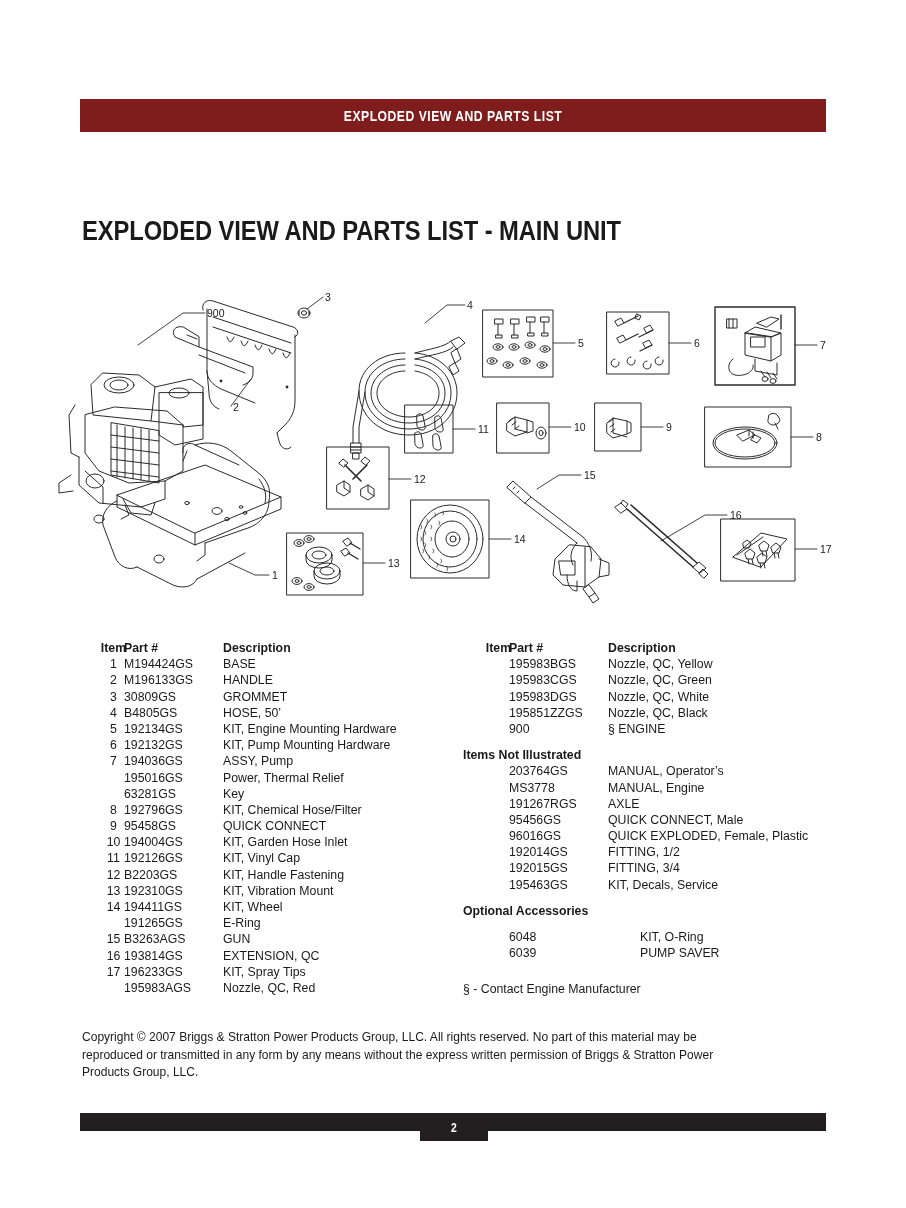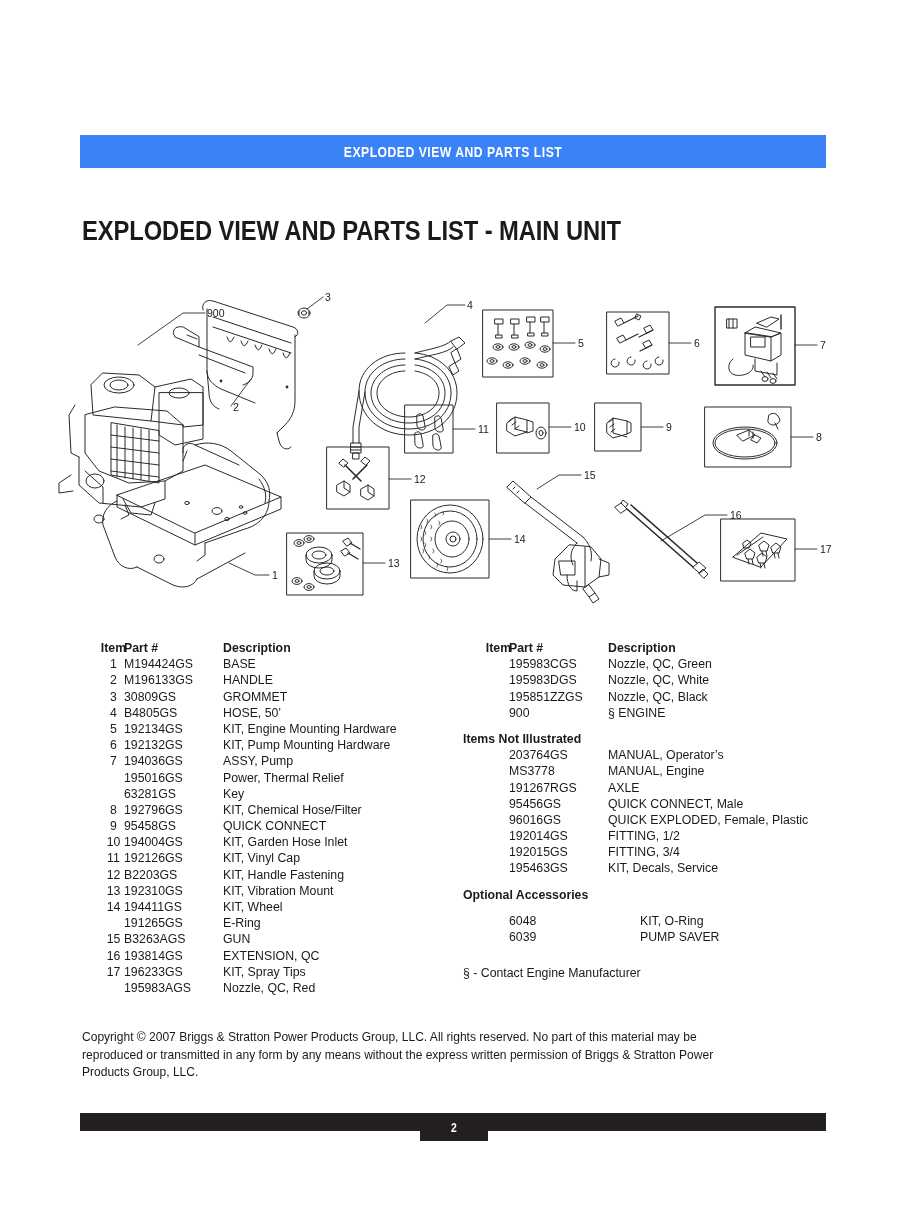--- a/index.html
+++ b/index.html
@@ -9,22 +9,21 @@
     font-family:"Liberation Sans", sans-serif;
     color:#1a1a1a;
     position:relative;
     overflow:hidden;
   }
   .page{position:absolute;left:0;top:0;width:906px;height:1208px;}
 
   
   .header-bar{
     position:absolute;left:80px;top:99px;width:746px;height:33px;
-    background:#3b82f6;
-    margin-top:36px;
+    background:#7f1d1d;
   }
   .header-bar .htxt{
     position:absolute;left:0;top:0;width:100%;height:33px;
     display:flex;align-items:center;justify-content:center;
     color:#ffffff;
     font-family:"Liberation Sans Narrow","Liberation Sans",sans-serif;
     font-weight:bold;font-size:14.5px;letter-spacing:0.6px;
     transform:scaleX(0.84);transform-origin:center center;
     white-space:nowrap;
   }
@@ -583,20 +582,25 @@
 
     <div class="col col-right">
       <div class="row">
         <span class="c-item hdr">Item</span>
         <span class="c-part hdr">Part #</span>
         <span class="c-desc hdr">Description</span>
       </div>
 
       <div class="row">
           <span class="c-item"></span>
+          <span class="c-part">195983BGS</span>
+          <span class="c-desc">Nozzle, QC, Yellow</span>
+        </div>
+      <div class="row">
+          <span class="c-item"></span>
           <span class="c-part">195983CGS</span>
           <span class="c-desc">Nozzle, QC, Green</span>
         </div>
       <div class="row">
           <span class="c-item"></span>
           <span class="c-part">195983DGS</span>
           <span class="c-desc">Nozzle, QC, White</span>
         </div>
       <div class="row">
           <span class="c-item"></span>

